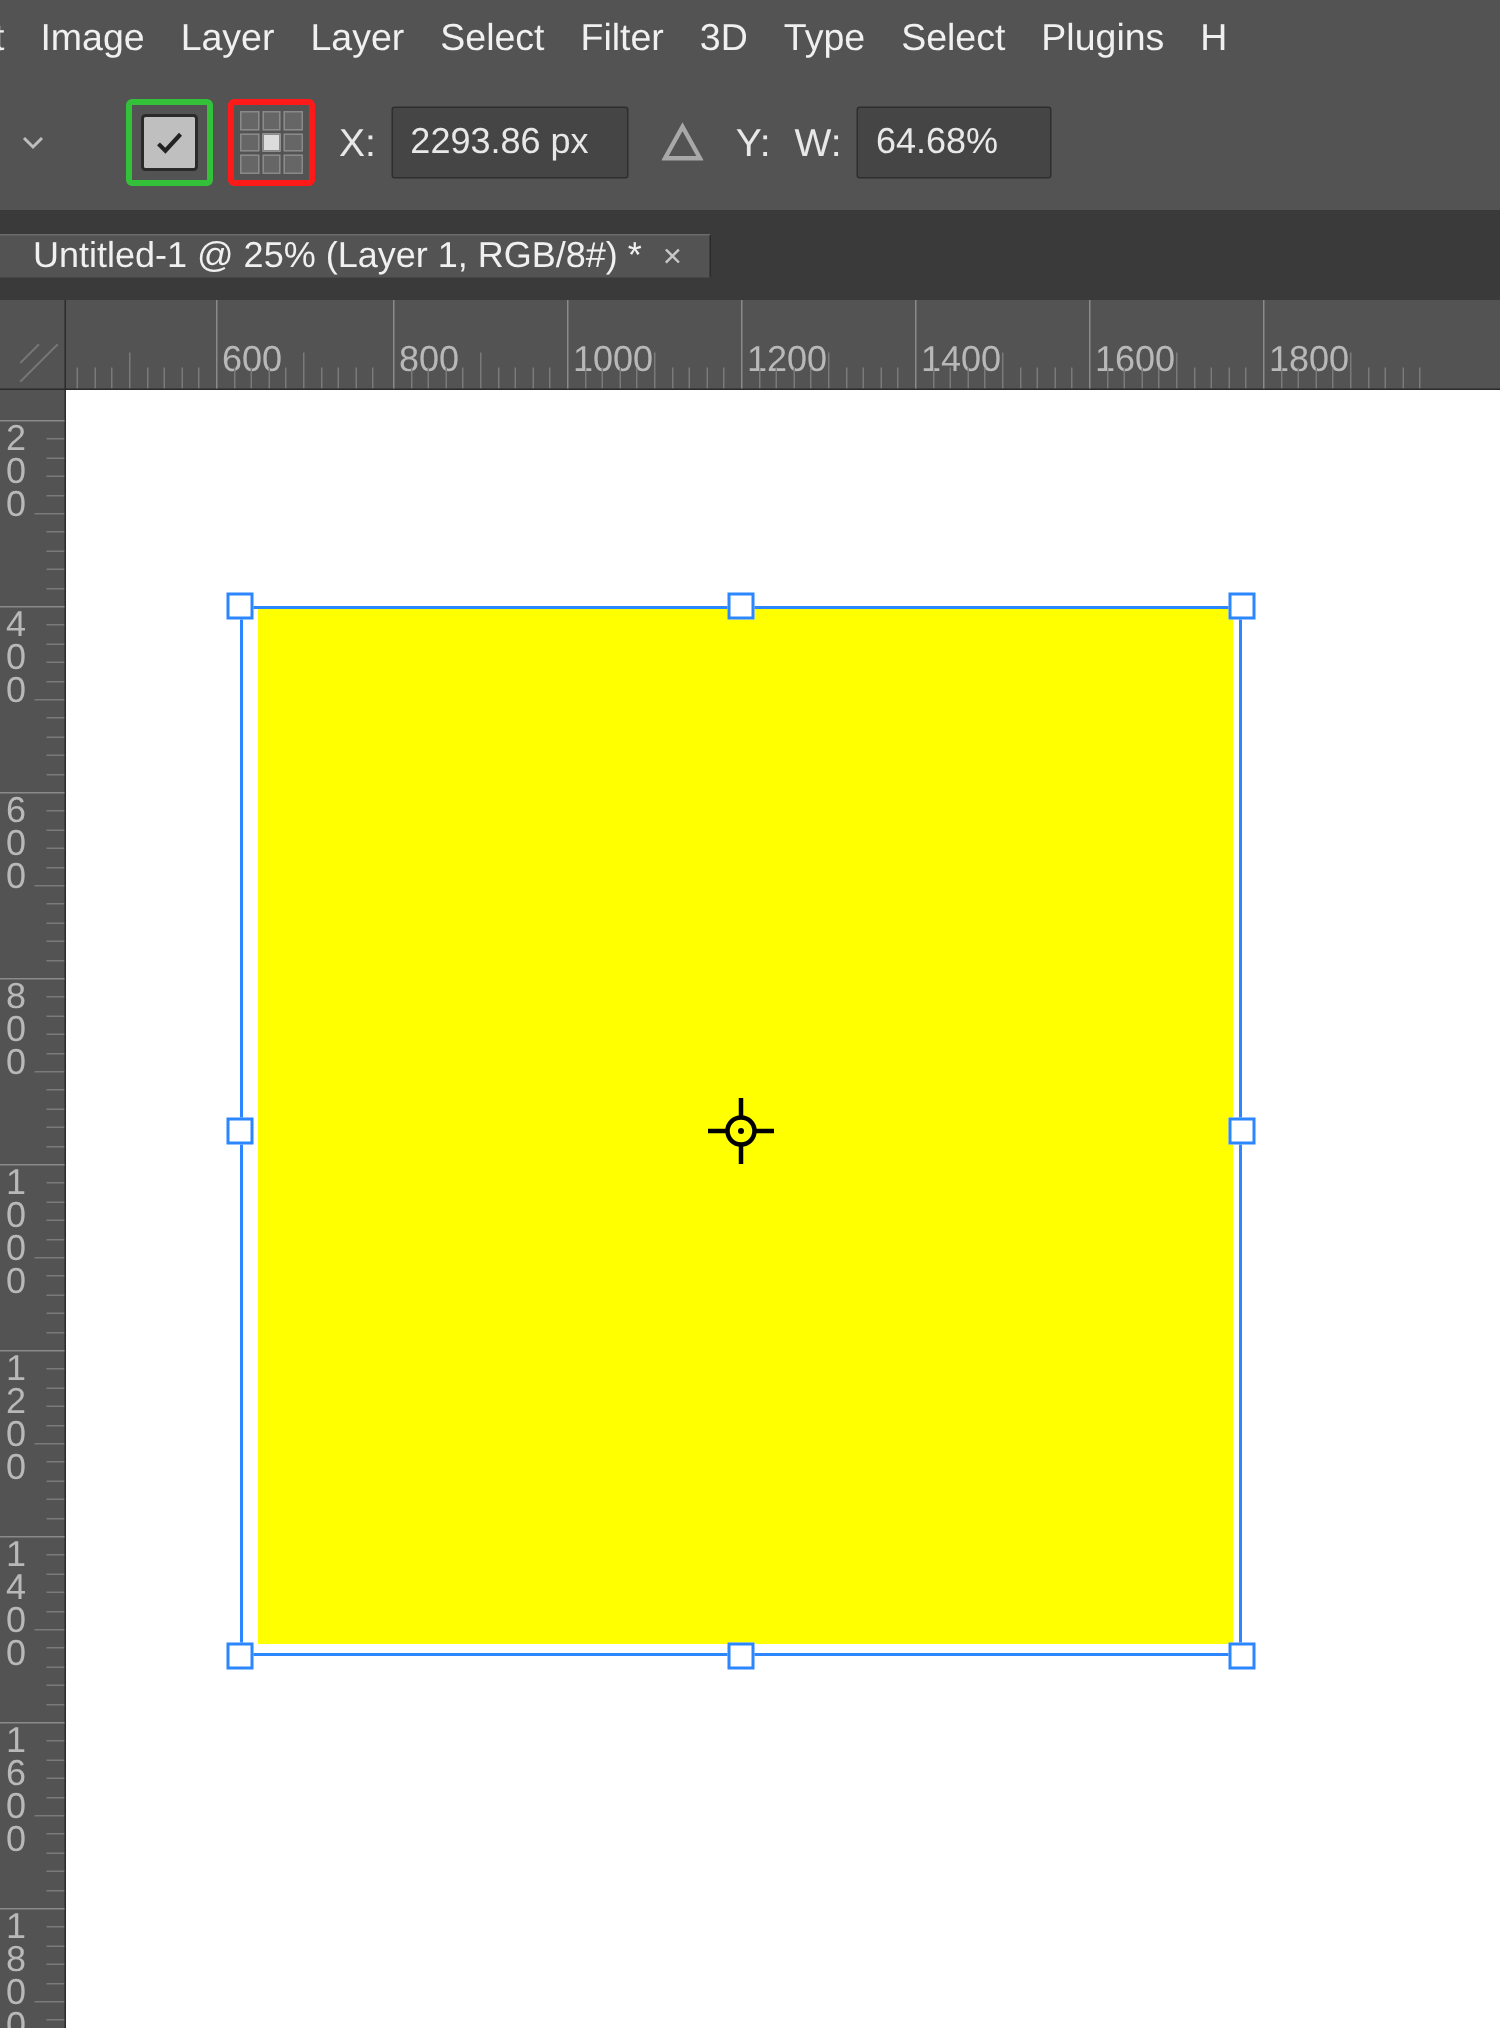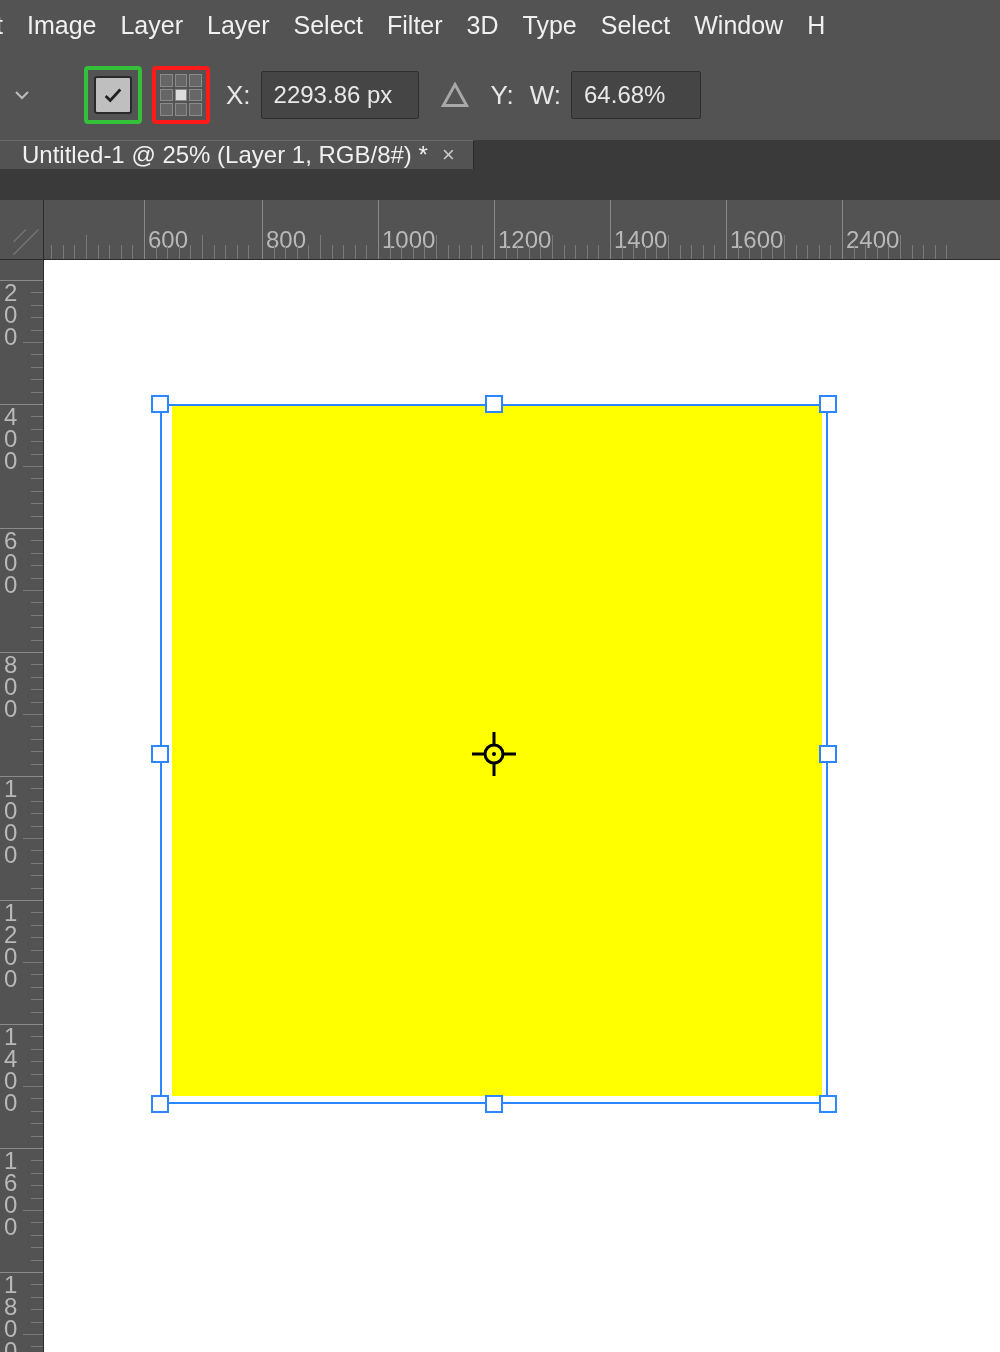--- a/index.html
+++ b/index.html
@@ -87,21 +87,21 @@
     color: #a8a8a8;
     margin-left: 4px; margin-right: 4px;
   }
   .delta svg { width: 28px; height: 28px; }
 
   
   .tabbar {
     height: 60px;
     background: #3a3a3a;
     display: flex;
-    align-items: flex-start;
+    align-items: center;
   }
   .tab {
     background: #535353;
     display: flex;
     align-items: center;
     padding: 0 18px 0 22px;
     font-size: 24px;
     color: #f0f0f0;
     gap: 14px;
     border-top: 1px solid #6a6a6a;
@@ -203,21 +203,21 @@
 <div class="menubar">
   <span class="item cut">t</span>
   <span class="item">Image</span>
   <span class="item">Layer</span>
   <span class="item">Layer</span>
   <span class="item">Select</span>
   <span class="item">Filter</span>
   <span class="item">3D</span>
   <span class="item">Type</span>
   <span class="item">Select</span>
-  <span class="item">Window</span>
+  <span class="item">Plugins</span>
   <span class="item">H</span>
 </div>
 
 <div class="optionsbar">
   <div class="chev">
     <svg viewBox="0 0 24 24">
         <path d="M6 9l6 6 6-6" fill="none" stroke="#bdbdbd" stroke-width="2"></path>
       </svg>
   </div>
 
@@ -333,21 +333,21 @@
       <div class="tickminor" style="left: 693.6px;"></div>
       <div class="tickminor" style="left: 705.2px;"></div>
       <div class="tickminor" style="left: 716.8px;"></div>
       <div class="tickminor" style="left: 728.4px;"></div>
       <div class="tickmed" style="left: 740px;"></div>
       <div class="tickminor" style="left: 751.6px;"></div>
       <div class="tickminor" style="left: 763.2px;"></div>
       <div class="tickminor" style="left: 774.8px;"></div>
       <div class="tickminor" style="left: 786.4px;"></div>
       <div class="tickmajor" style="left: 798px;"></div>
-      <div class="ticklabel" style="left: 798px;">2400</div>
+      <div class="ticklabel" style="left: 798px;">1800</div>
       <div class="tickminor" style="left: 809.6px;"></div>
       <div class="tickminor" style="left: 821.2px;"></div>
       <div class="tickminor" style="left: 832.8px;"></div>
       <div class="tickminor" style="left: 844.4px;"></div>
       <div class="tickmed" style="left: 856px;"></div>
       <div class="tickminor" style="left: 867.6px;"></div>
       <div class="tickminor" style="left: 879.2px;"></div>
       <div class="tickminor" style="left: 890.8px;"></div>
       <div class="tickminor" style="left: 902.4px;"></div>
       <div class="tickminor" style="left: 88.4px;"></div>

